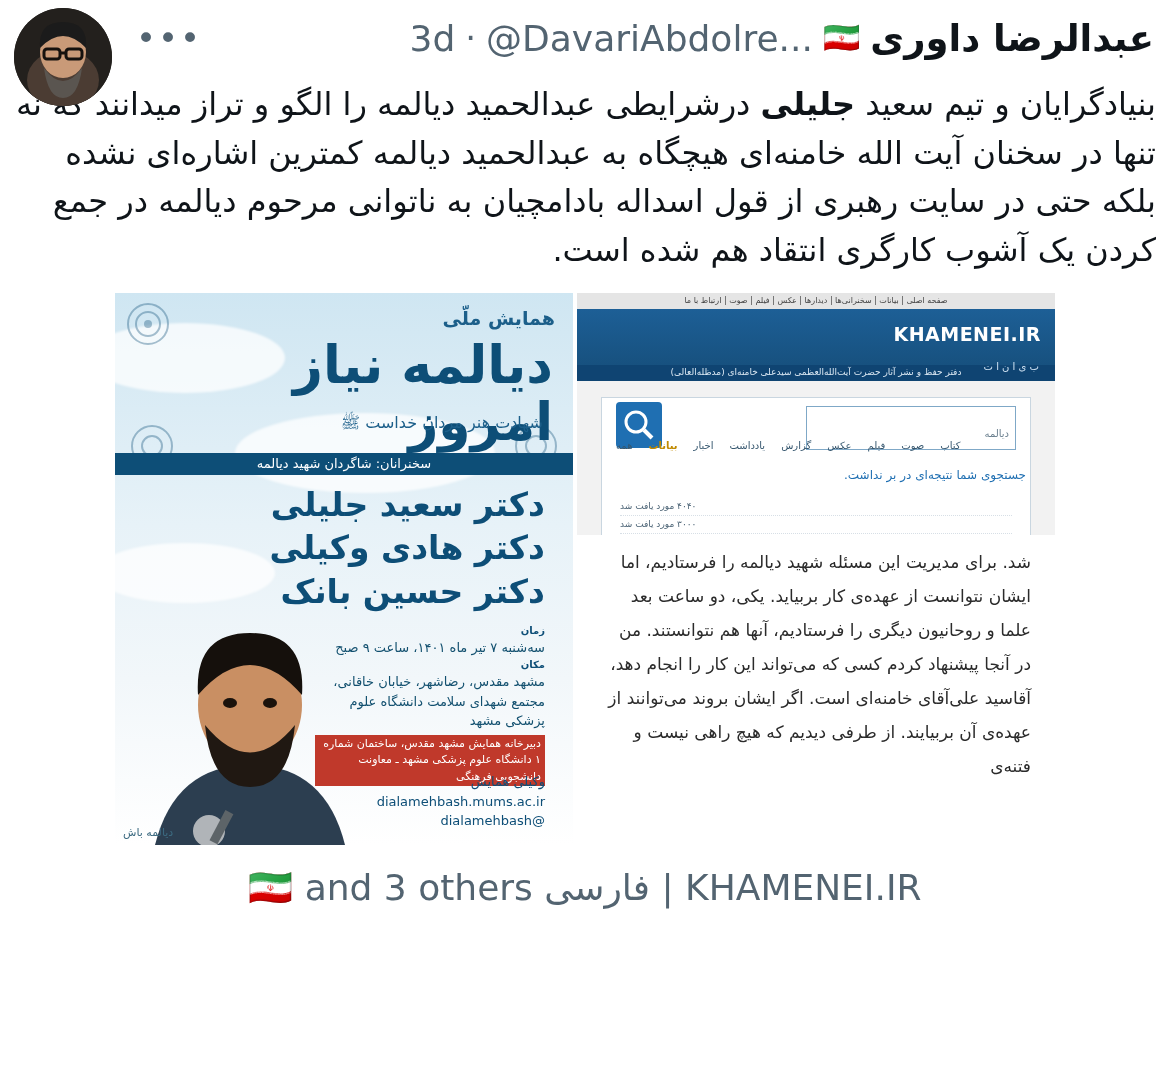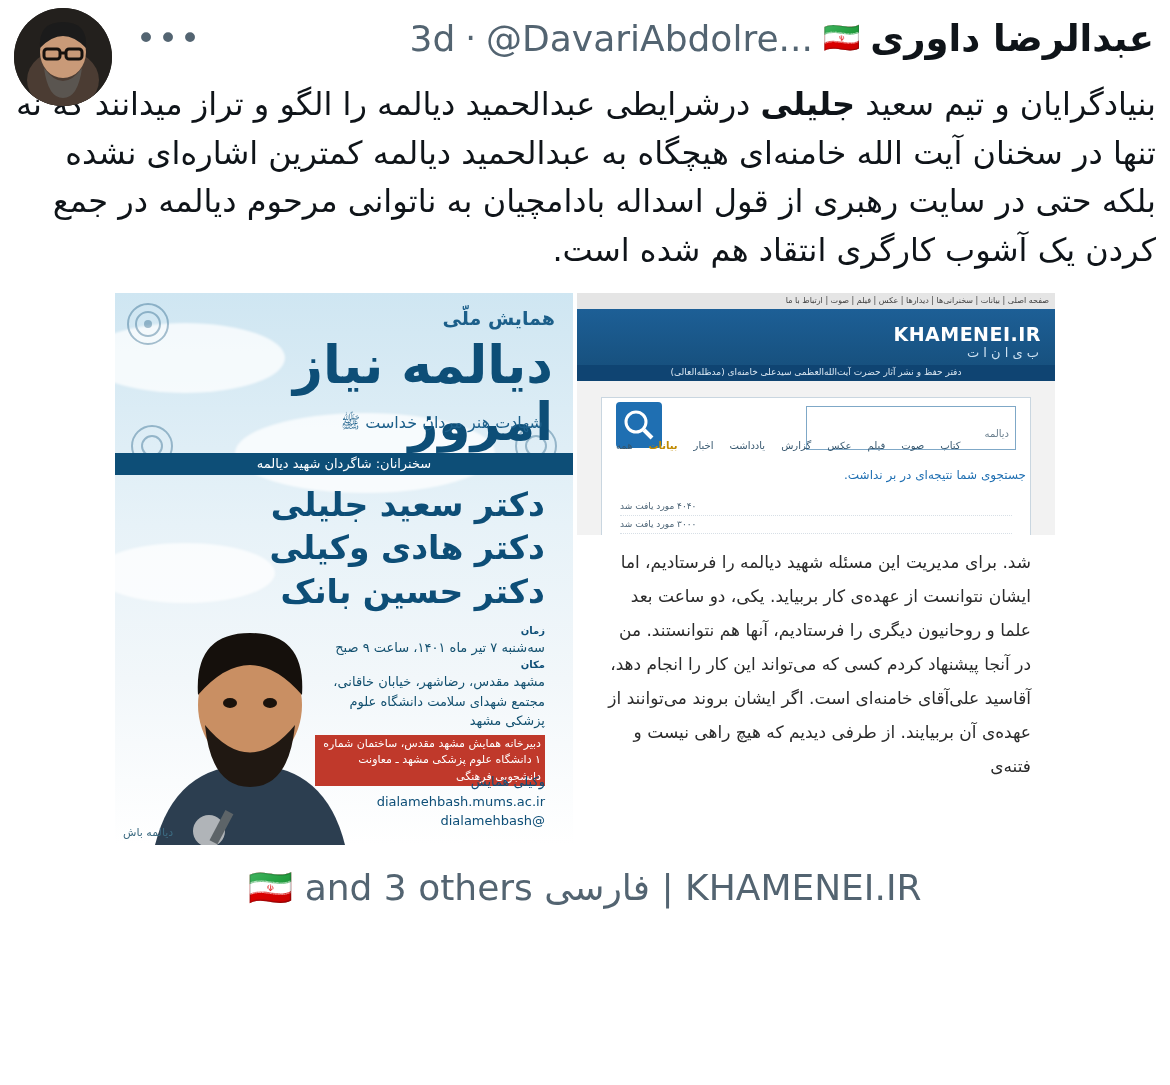--- a/index.html
+++ b/index.html
@@ -213,36 +213,36 @@
   
   .site {
     position: absolute; inset: 0;
     background: #f2f2f2;
     direction: rtl;
     overflow: hidden;
   }
   .site-topbar {
     height: 16px; background: #e5e5e5;
     font-size: 8px; color: #444; padding: 3px 6px 8px 6px;
-    white-space: nowrap; overflow: hidden;
+    text-align: center; white-space: nowrap; overflow: hidden;
   }
   .site-banner {
     height: 56px;
     background: linear-gradient(180deg,#1d5f96 0%, #17517f 100%);
     color: #fff;
     position: relative;
   }
   .site-logo {
     position: absolute; right: 14px; top: 14px;
     font-size: 19px; font-weight: bold; letter-spacing: 0.5px;
     direction: ltr;
   }
   .site-logo-sub {
-    position: absolute; right: 16px; top: 36px;
-    font-size: 13px; color: #cfe2f2; direction: ltr;
+    position: absolute; right: 16px; top: 52px;
+    font-size: 10px; color: #cfe2f2; direction: ltr;
   }
   .site-nav {
     background: #0f4472; height: 16px; color: #dbe8f3;
     font-size: 9px; text-align: center; padding-top: 2px;
     white-space: nowrap; overflow: hidden;
   }
   .site-search-panel {
     background: #fff;
     margin: 16px 24px 0 24px;
     border: 1px solid #c9d6e0;

